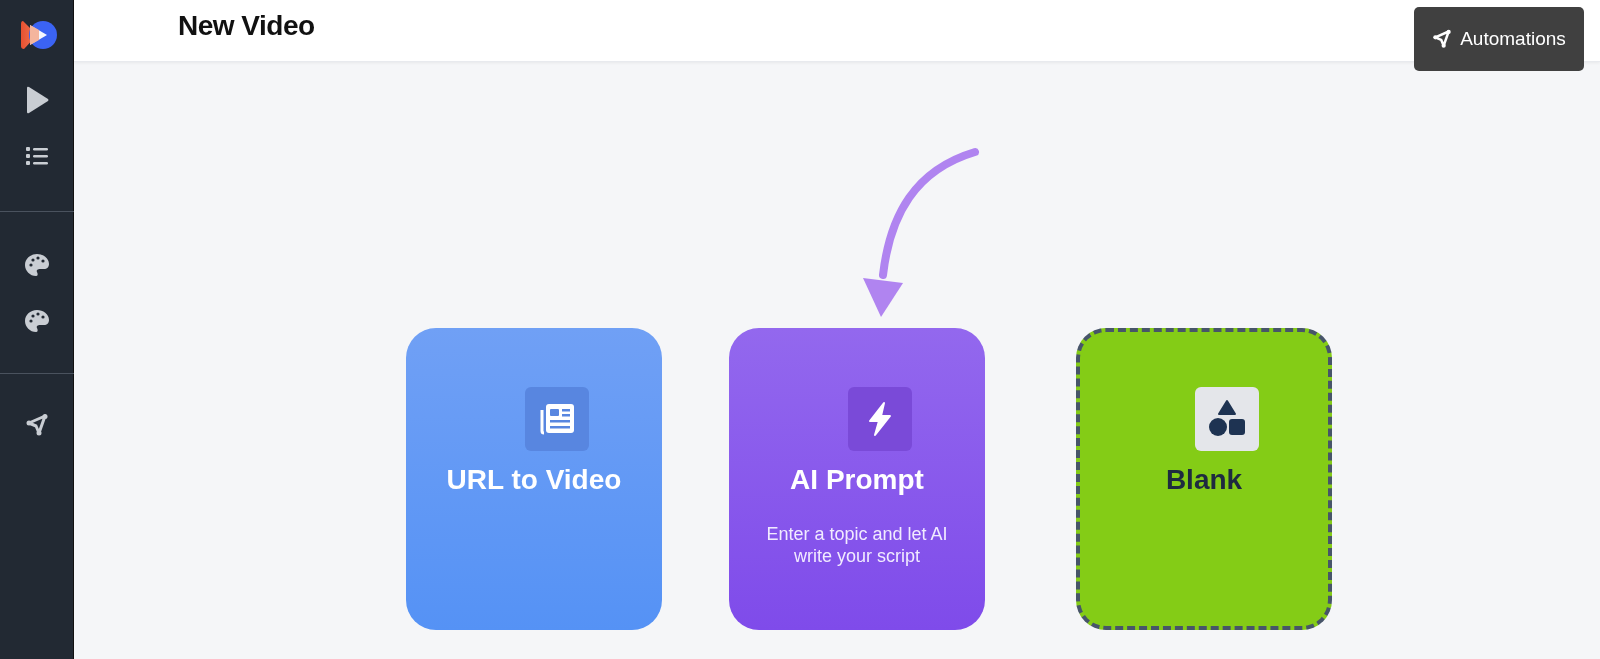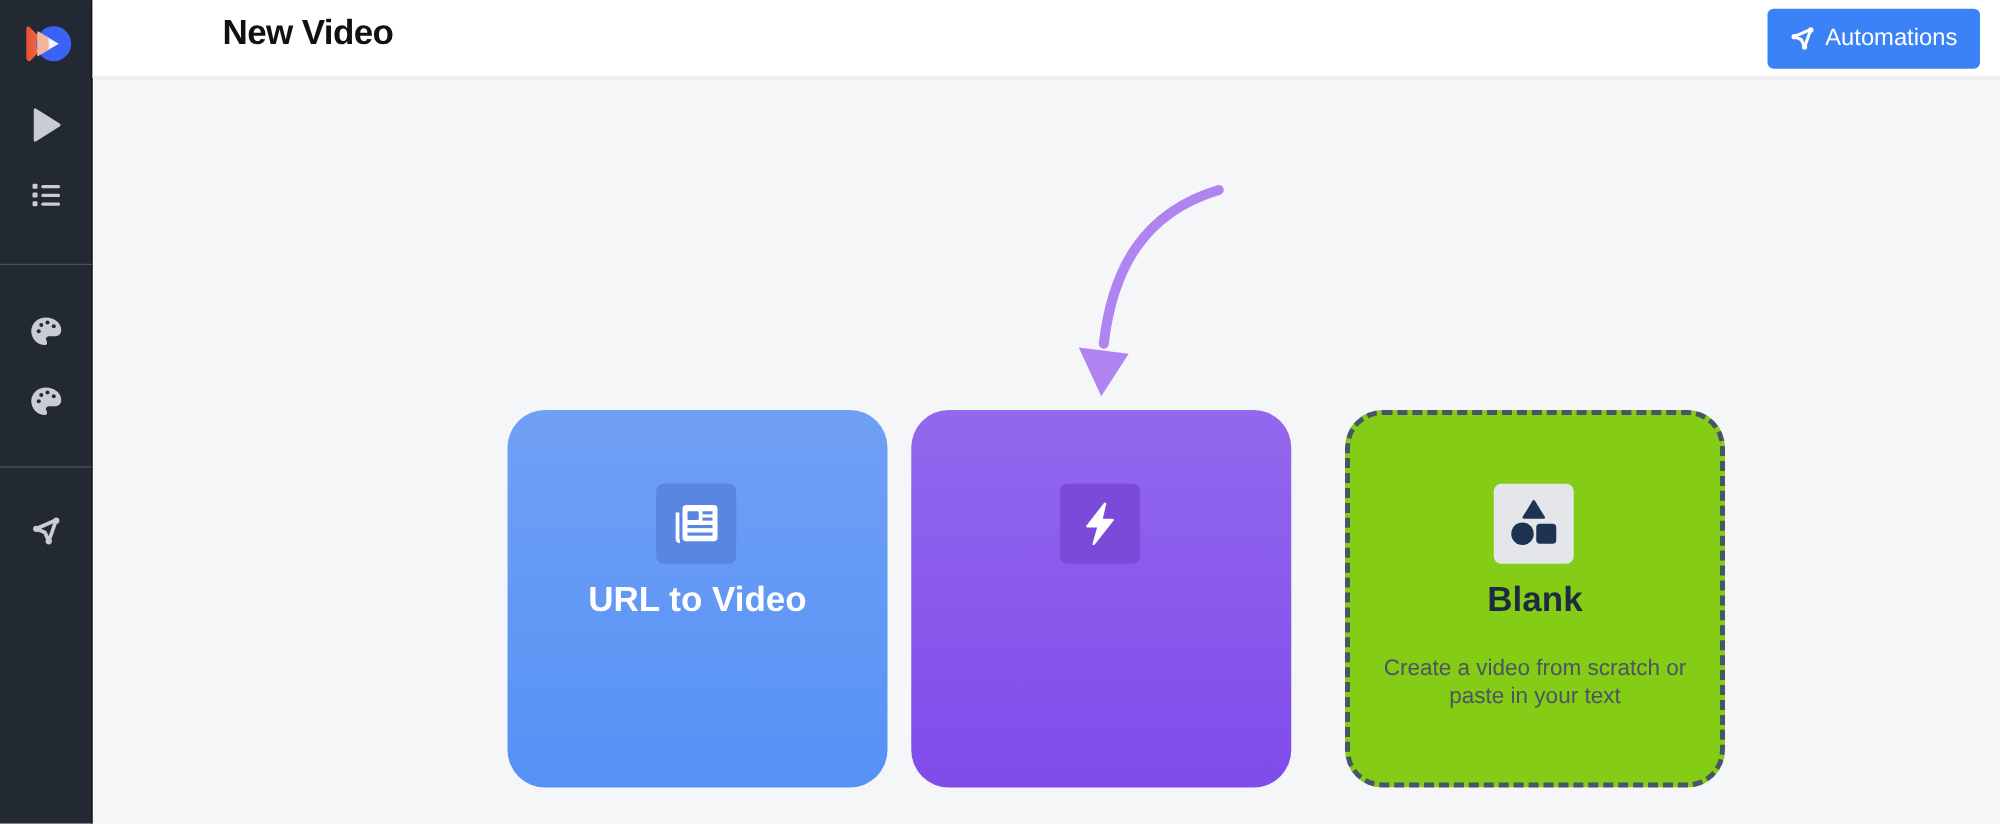--- a/index.html
+++ b/index.html
@@ -5,23 +5,23 @@
   * { box-sizing: border-box; margin: 0; padding: 0; }
   html, body { width: 1600px; height: 659px; overflow: hidden; }
   body { font-family: "Liberation Sans", sans-serif; background: #f5f6f8; position: relative; }
 
   .sidebar { position: absolute; left: 0; top: 0; width: 74px; height: 659px; background: #222933; border-right: 1px solid #111; }
   .sb-item { position: absolute; left: 0; width: 74px; height: 44px; display: flex; align-items: center; justify-content: center; cursor: pointer; }
   .sb-divider { position: absolute; left: 0; width: 74px; height: 1px; background: #4a525e; }
 
   .topbar { position: absolute; left: 74px; top: 0; right: 0; height: 62px; background: #ffffff; box-shadow: 0 1px 3px rgba(0,0,0,0.06); border-bottom: 1px solid #e8eaee; }
   .page-title { position: absolute; left: 104px; top: 10px; font-size: 28px; font-weight: 700; color: #111; letter-spacing: -0.5px; }
-  .auto-btn { position: absolute; right: 16px; top: 7px; width: 170px; height: 48px; background: #3b82f6; border-radius: 5px; color: #fff; font-size: 19px; display: flex; align-items: center; justify-content: center; gap: 8px; cursor: pointer; }
+  .auto-btn { position: absolute; right: 16px; top: 7px; width: 170px; height: 64px; background: #404040; border-radius: 5px; color: #fff; font-size: 19px; display: flex; align-items: center; justify-content: center; gap: 8px; cursor: pointer; }
 
-  .card { position: absolute; top: 328px; width: 304px; height: 302px; border-radius: 30px; text-align: center; cursor: pointer; }
+  .card { position: absolute; top: 328px; width: 256px; height: 302px; border-radius: 30px; text-align: center; cursor: pointer; }
   .card-url { left: 406px; background: linear-gradient(180deg, #70a0f5 0%, #5592f5 100%); }
   .card-ai { left: 729px; background: linear-gradient(180deg, #9368ee 0%, #7f4bea 100%); }
   .card-blank { left: 1076px; background: #84cc16; border: 4px dashed #475569; }
   .card-icon { position: absolute; left: 119px; top: 59px; width: 64px; height: 64px; border-radius: 6px; display: flex; align-items: center; justify-content: center; }
   .card-blank .card-icon { left: 115px; top: 55px; }
   .card-title { position: absolute; left: 0; right: 0; top: 136px; font-size: 28px; font-weight: 700; }
   .card-blank .card-title { top: 132px; }
   .card-desc { position: absolute; left: 20px; right: 20px; top: 195px; font-size: 18px; line-height: 22px; }
   .card-blank .card-desc { top: 191px; }
 
@@ -122,25 +122,26 @@
   </div>
   <div class="card-title" style="color:#fff;">URL to Video</div>
 </div>
 
 <div class="card card-ai">
   <div class="card-icon" style="background:#7a4ad8;">
     <svg width="30" height="36" viewBox="0 0 30 36">
       <path d="M19 2 L5 20 L14 20 L10 34 L25 15 L16 15 Z" fill="#fff" stroke="#fff" stroke-width="2" stroke-linejoin="round"></path>
     </svg>
   </div>
+  <div class="card-title" style="color:#fff;">AI Prompt</div>
+  <div class="card-desc" style="color:#f1ebff;">Enter a topic and let AI write your script</div>
 </div>
 
 <div class="card card-blank">
   <div class="card-icon" style="background:#e4e6ea;">
     <svg width="40" height="40" viewBox="0 0 40 40">
       <path d="M20 2 L28 15 L12 15 Z" fill="#1e3352" stroke="#1e3352" stroke-width="2" stroke-linejoin="round"></path>
       <circle cx="11" cy="28" r="9" fill="#1e3352"></circle>
       <rect x="22" y="20" width="16" height="16" rx="3" fill="#1e3352"></rect>
     </svg>
   </div>
   <div class="card-title" style="color:#1e2a40;">Blank</div>
-  <div class="card-desc" style="color:#4b5563;">Create a video from scratch or paste in your text</div>
 </div>
 
 </body></html>

